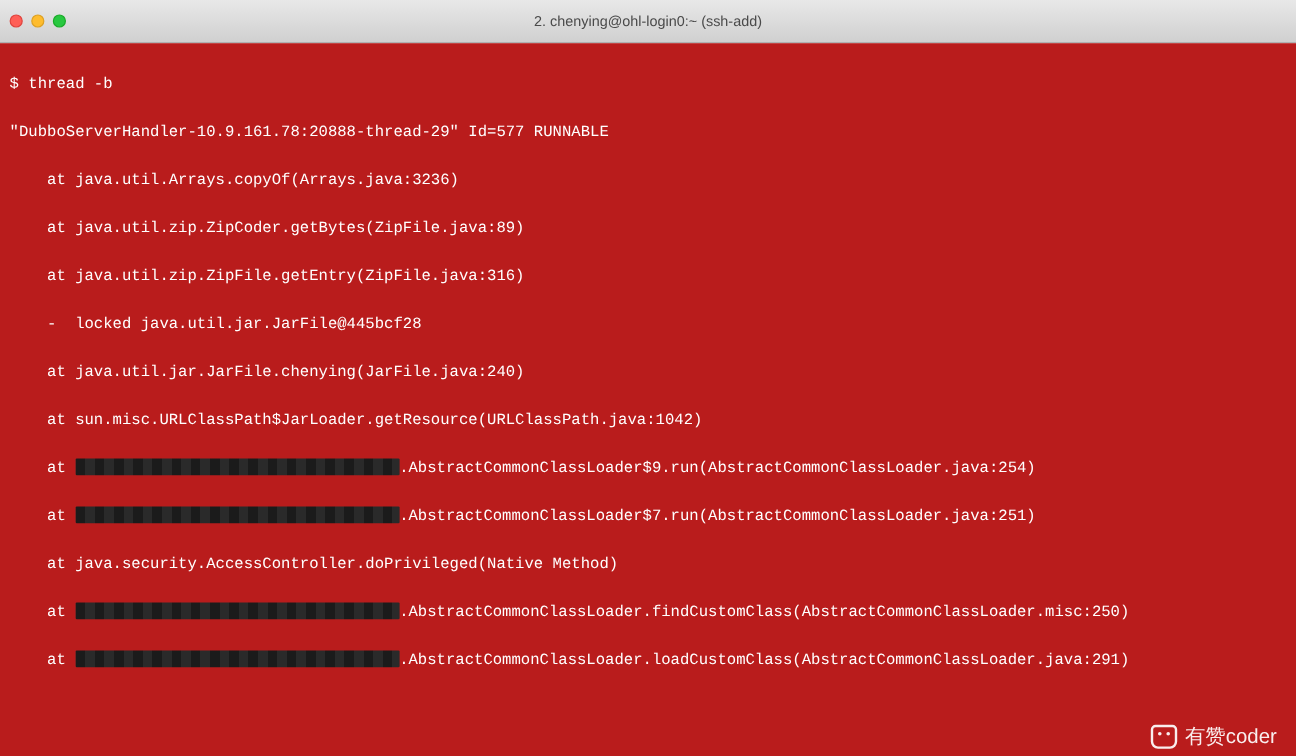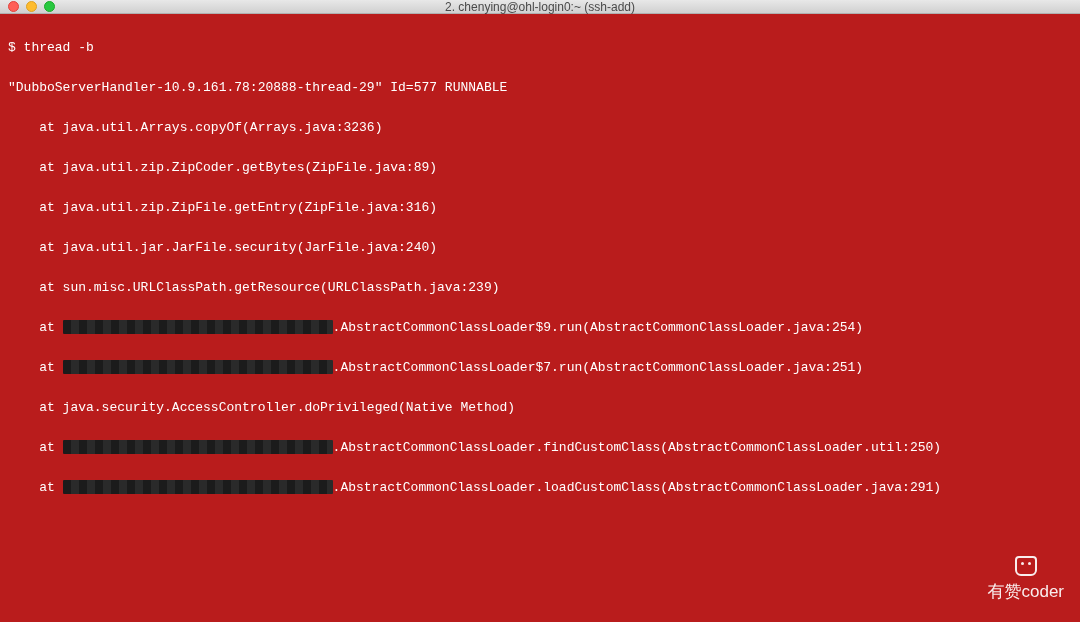--- a/index.html
+++ b/index.html
@@ -6,21 +6,21 @@
   body {
     width: 1080px;
     height: 630px;
     background: #fff;
     font-family: Menlo, Monaco, Consolas, "Courier New", monospace;
     font-size: 13px;
     overflow: hidden;
     position: relative;
   }
   .title-bar {
-    height: 14px;
+    height: 36px;
     background: linear-gradient(#e8e8e8, #d0d0d0);
     border-bottom: 1px solid #b0b0b0;
     display: flex;
     align-items: center;
     padding-left: 8px;
     position: relative;
   }
   .traffic-lights {
     display: flex;
     gap: 7px;
@@ -66,21 +66,20 @@
     position: absolute;
     right: 16px;
     bottom: 20px;
     display: flex;
     align-items: center;
     gap: 6px;
     color: #fff;
     font-family: -apple-system, "PingFang SC", sans-serif;
     font-size: 17px;
     opacity: 0.92;
-    flex-direction: column;
   }
   .wm-icon {
     width: 22px;
     height: 20px;
     border: 2px solid #fff;
     border-radius: 4px 4px 6px 6px;
     position: relative;
   }
   .wm-icon::before, .wm-icon::after {
     content: "";
@@ -105,26 +104,27 @@
   </div>
   <div class="win-title">2. chenying@ohl-login0:~ (ssh-add)</div>
 </div>
 
 <div class="terminal">
 <div class="line">$ thread -b</div>
 <div class="line">"DubboServerHandler-10.9.161.78:20888-thread-29" Id=577 RUNNABLE</div>
 <div class="line">    at java.util.Arrays.copyOf(Arrays.java:3236)</div>
 <div class="line">    at java.util.zip.ZipCoder.getBytes(ZipFile.java:89)</div>
 <div class="line">    at java.util.zip.ZipFile.getEntry(ZipFile.java:316)</div>
-<div class="line">    at java.util.jar.JarFile.security(JarFile.java:240)</div>
-<div class="line">    at sun.misc.URLClassPath.getResource(URLClassPath.java:239)</div>
+<div class="line">    -  locked java.util.jar.JarFile@445bcf28</div>
+<div class="line">    at java.util.jar.JarFile.chenying(JarFile.java:240)</div>
+<div class="line">    at sun.misc.URLClassPath$JarLoader.getResource(URLClassPath.java:1042)</div>
 <div class="line"><span>    at </span><span class="redact" style="width:270px"></span><span>.AbstractCommonClassLoader$9.run(AbstractCommonClassLoader.java:254)</span></div>
 <div class="line"><span>    at </span><span class="redact" style="width:270px"></span><span>.AbstractCommonClassLoader$7.run(AbstractCommonClassLoader.java:251)</span></div>
 <div class="line">    at java.security.AccessController.doPrivileged(Native Method)</div>
-<div class="line"><span>    at </span><span class="redact" style="width:270px"></span><span>.AbstractCommonClassLoader.findCustomClass(AbstractCommonClassLoader.util:250)</span></div>
+<div class="line"><span>    at </span><span class="redact" style="width:270px"></span><span>.AbstractCommonClassLoader.findCustomClass(AbstractCommonClassLoader.misc:250)</span></div>
 <div class="line"><span>    at </span><span class="redact" style="width:270px"></span><span>.AbstractCommonClassLoader.loadCustomClass(AbstractCommonClassLoader.java:291)</span></div>
 
 
 
 
 
 
 
 
 

